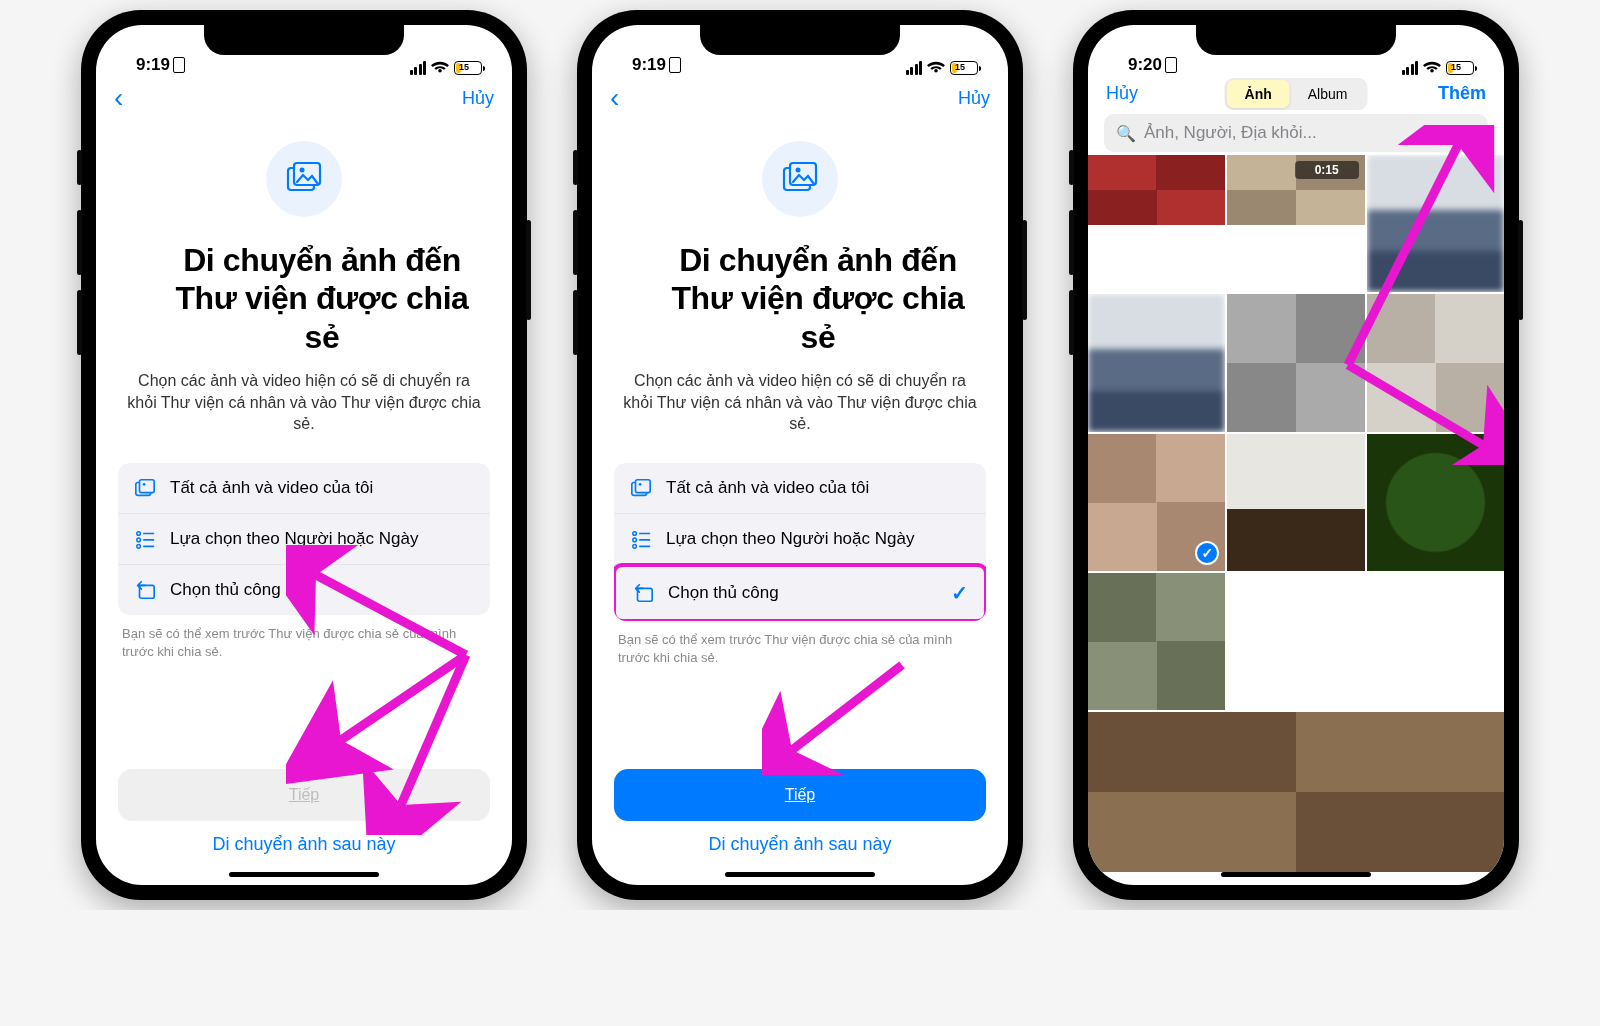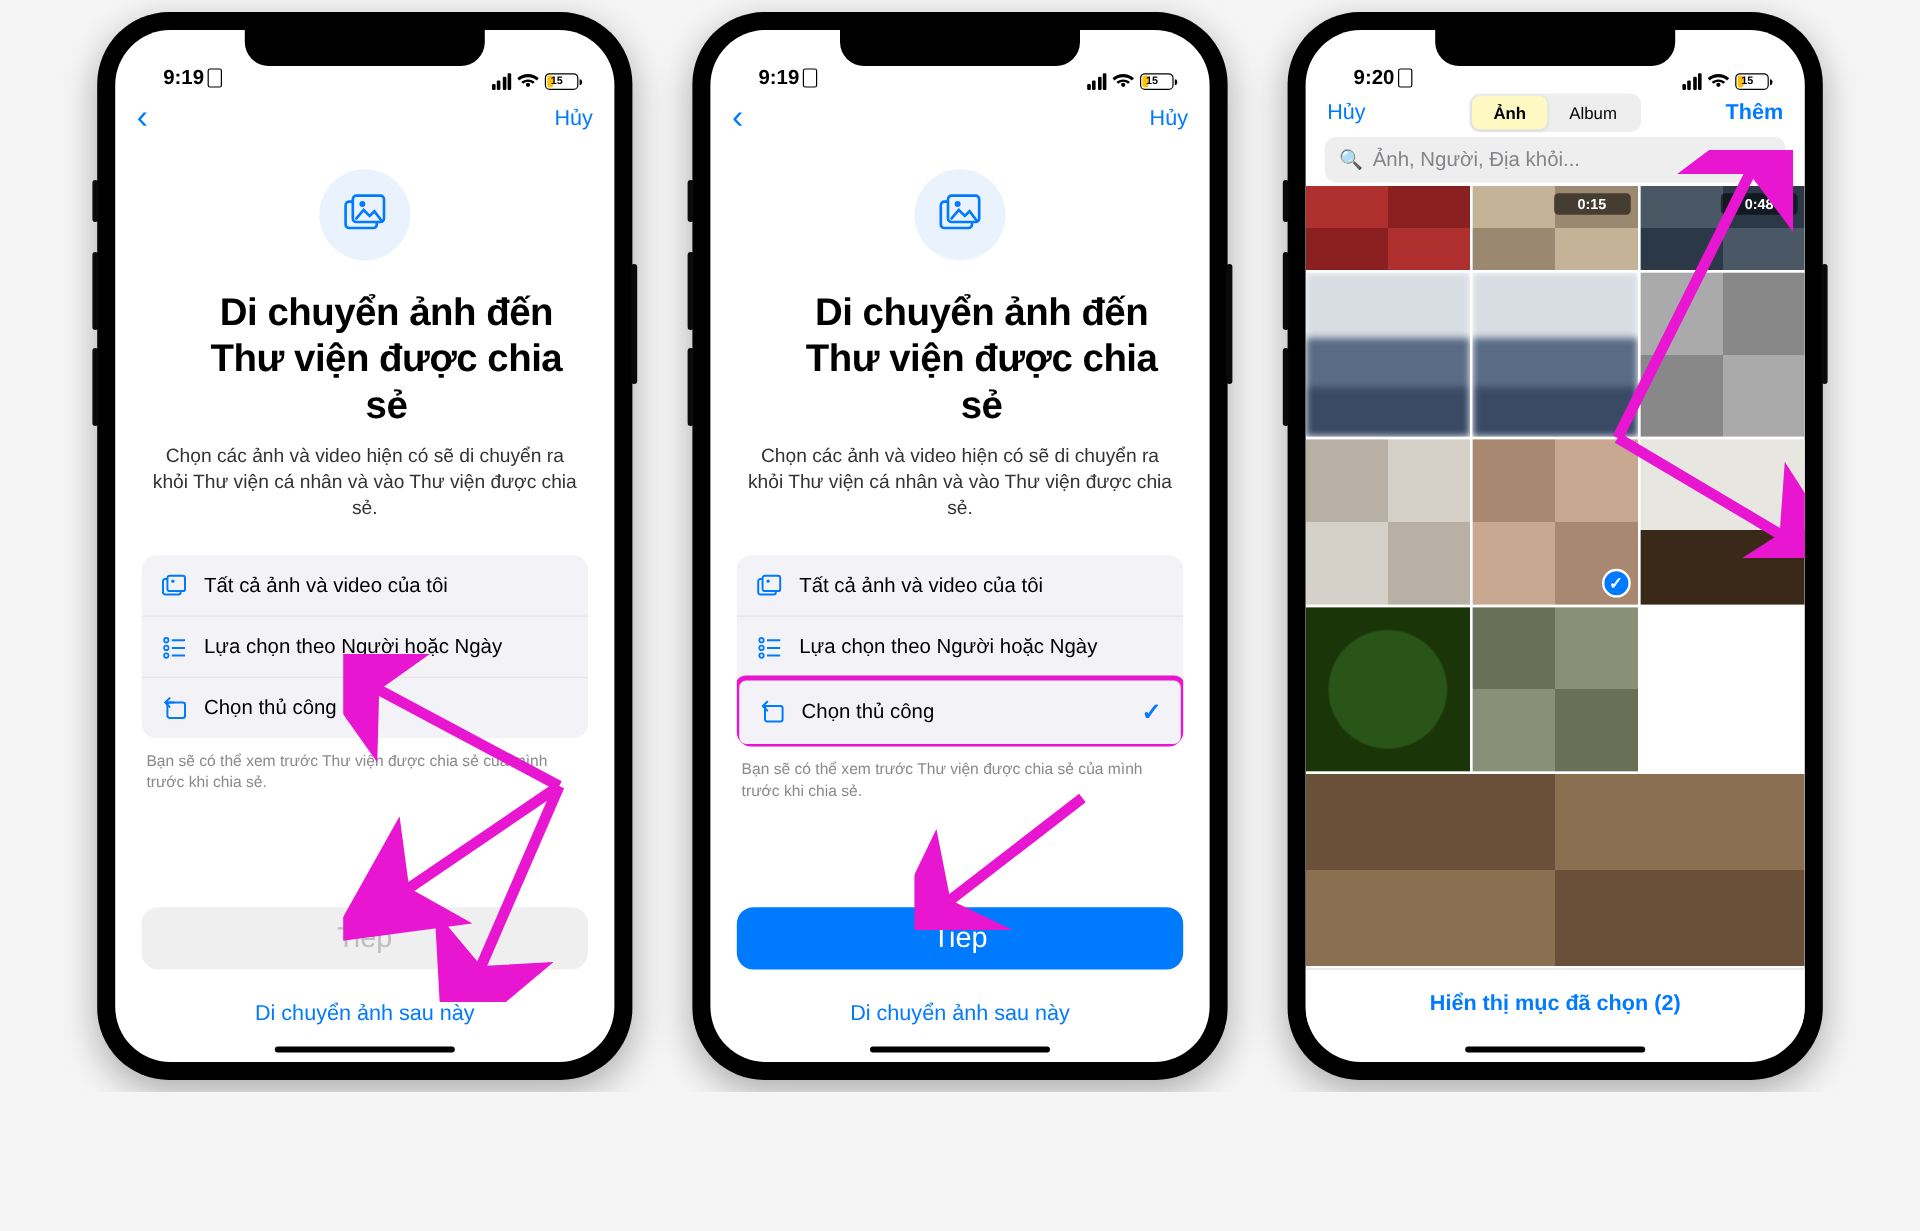--- a/index.html
+++ b/index.html
@@ -105,22 +105,22 @@
   .option:last-child { border-bottom: none; }
   .option.selected-hl { border: 4px solid #e815d1; border-radius: 10px; margin: -2px; }
   .option .opt-icon { width: 22px; height: 22px; flex-shrink: 0; }
   .option .opt-label { font-size: 17px; flex: 1; }
   .option .check { color: #007aff; font-size: 20px; font-weight: 600; }
   
   .hint { font-size: 13px; color: #8a8a8e; text-align: left; margin: 10px 4px 0; line-height: 1.35; }
   
   .bottom-area { position: absolute; bottom: 30px; left: 22px; right: 22px; }
   .primary-btn {
-    width: 100%; height: 52px; border-radius: 14px; font-size: 24px; font-weight: 500;
-    display: flex; align-items: center; justify-content: center; margin-bottom: 26px;
+    width: 100%; height: 52px; border-radius: 14px; font-size: 16px; font-weight: 500;
+    display: flex; align-items: center; justify-content: center; margin-bottom: 13px; text-decoration: underline;
   }
   .primary-btn.disabled { background: #efefef; color: #bdbdbd; }
   .primary-btn.enabled { background: #007aff; color: #fff; }
   .secondary-link { color: #007aff; font-size: 18px; font-weight: 500; text-align: center; }
   
   .home-indicator {
     position: absolute; bottom: 8px; left: 50%; transform: translateX(-50%);
     width: 150px; height: 5px; background: #000; border-radius: 3px;
   }
   
@@ -407,24 +407,20 @@
     </div>
 
     <div class="grid">
       <div class="cell" style="height:70px; aspect-ratio:auto;">
         <div class="px" style="background:repeating-conic-gradient(#8b2020 0 25%, #b03030 0 50%);"></div>
       </div>
       <div class="cell" style="height:70px; aspect-ratio:auto;">
         <div class="px" style="background:repeating-conic-gradient(#9b8870 0 25%, #c5b398 0 50%);"></div>
         <div class="dur-badge">0:15</div>
       </div>
-      <div class="cell" style="height:70px; aspect-ratio:auto;">
-        <div class="px" style="background:repeating-conic-gradient(#2a3848 0 25%, #4a5866 0 50%);"></div>
-        <div class="dur-badge">0:48</div>
-      </div>
 
       <div class="cell">
         <div class="px" style="background:linear-gradient(#d8dde3 40%, #5a6b85 40% 70%, #3a4a65 70%); filter:blur(3px);"></div>
       </div>
       <div class="cell">
         <div class="px" style="background:linear-gradient(#d8dde3 40%, #5a6b85 40% 70%, #3a4a65 70%); filter:blur(3px);"></div>
       </div>
       <div class="cell">
         <div class="px" style="background:repeating-conic-gradient(#888 0 25%, #aaa 0 50%);"></div>
       </div>
@@ -445,23 +441,20 @@
       </div>
       <div class="cell">
         <div class="px" style="background:repeating-conic-gradient(#889078 0 25%, #687058 0 50%);"></div>
       </div>
 
       <div class="cell" style="grid-column: span 3; height:160px; aspect-ratio:auto;">
         <div class="px" style="background:repeating-conic-gradient(#8a7050 0 25%, #6a5038 0 50%);"></div>
       </div>
     </div>
 
-    <div class="p3-footer">
-      <span>Hiển thị mục đã chọn (2)</span>
-    </div>
     <div class="home-indicator"></div>
 
     <svg class="arrow" style="left:240px; top:100px; width:180px; height:340px;">
       <defs>
           <marker id="ah3" markerWidth="12" markerHeight="12" refX="3" refY="6" orient="auto">
             <path d="M0,0 L12,6 L0,12 L3,6 Z" fill="#e815d1"></path>
           </marker>
         </defs>
       <line x1="20" y1="240" x2="130" y2="20" stroke="#e815d1" stroke-width="9" marker-end="url(#ah3)"></line>
       <line x1="20" y1="240" x2="155" y2="320" stroke="#e815d1" stroke-width="9" marker-end="url(#ah3)"></line>

